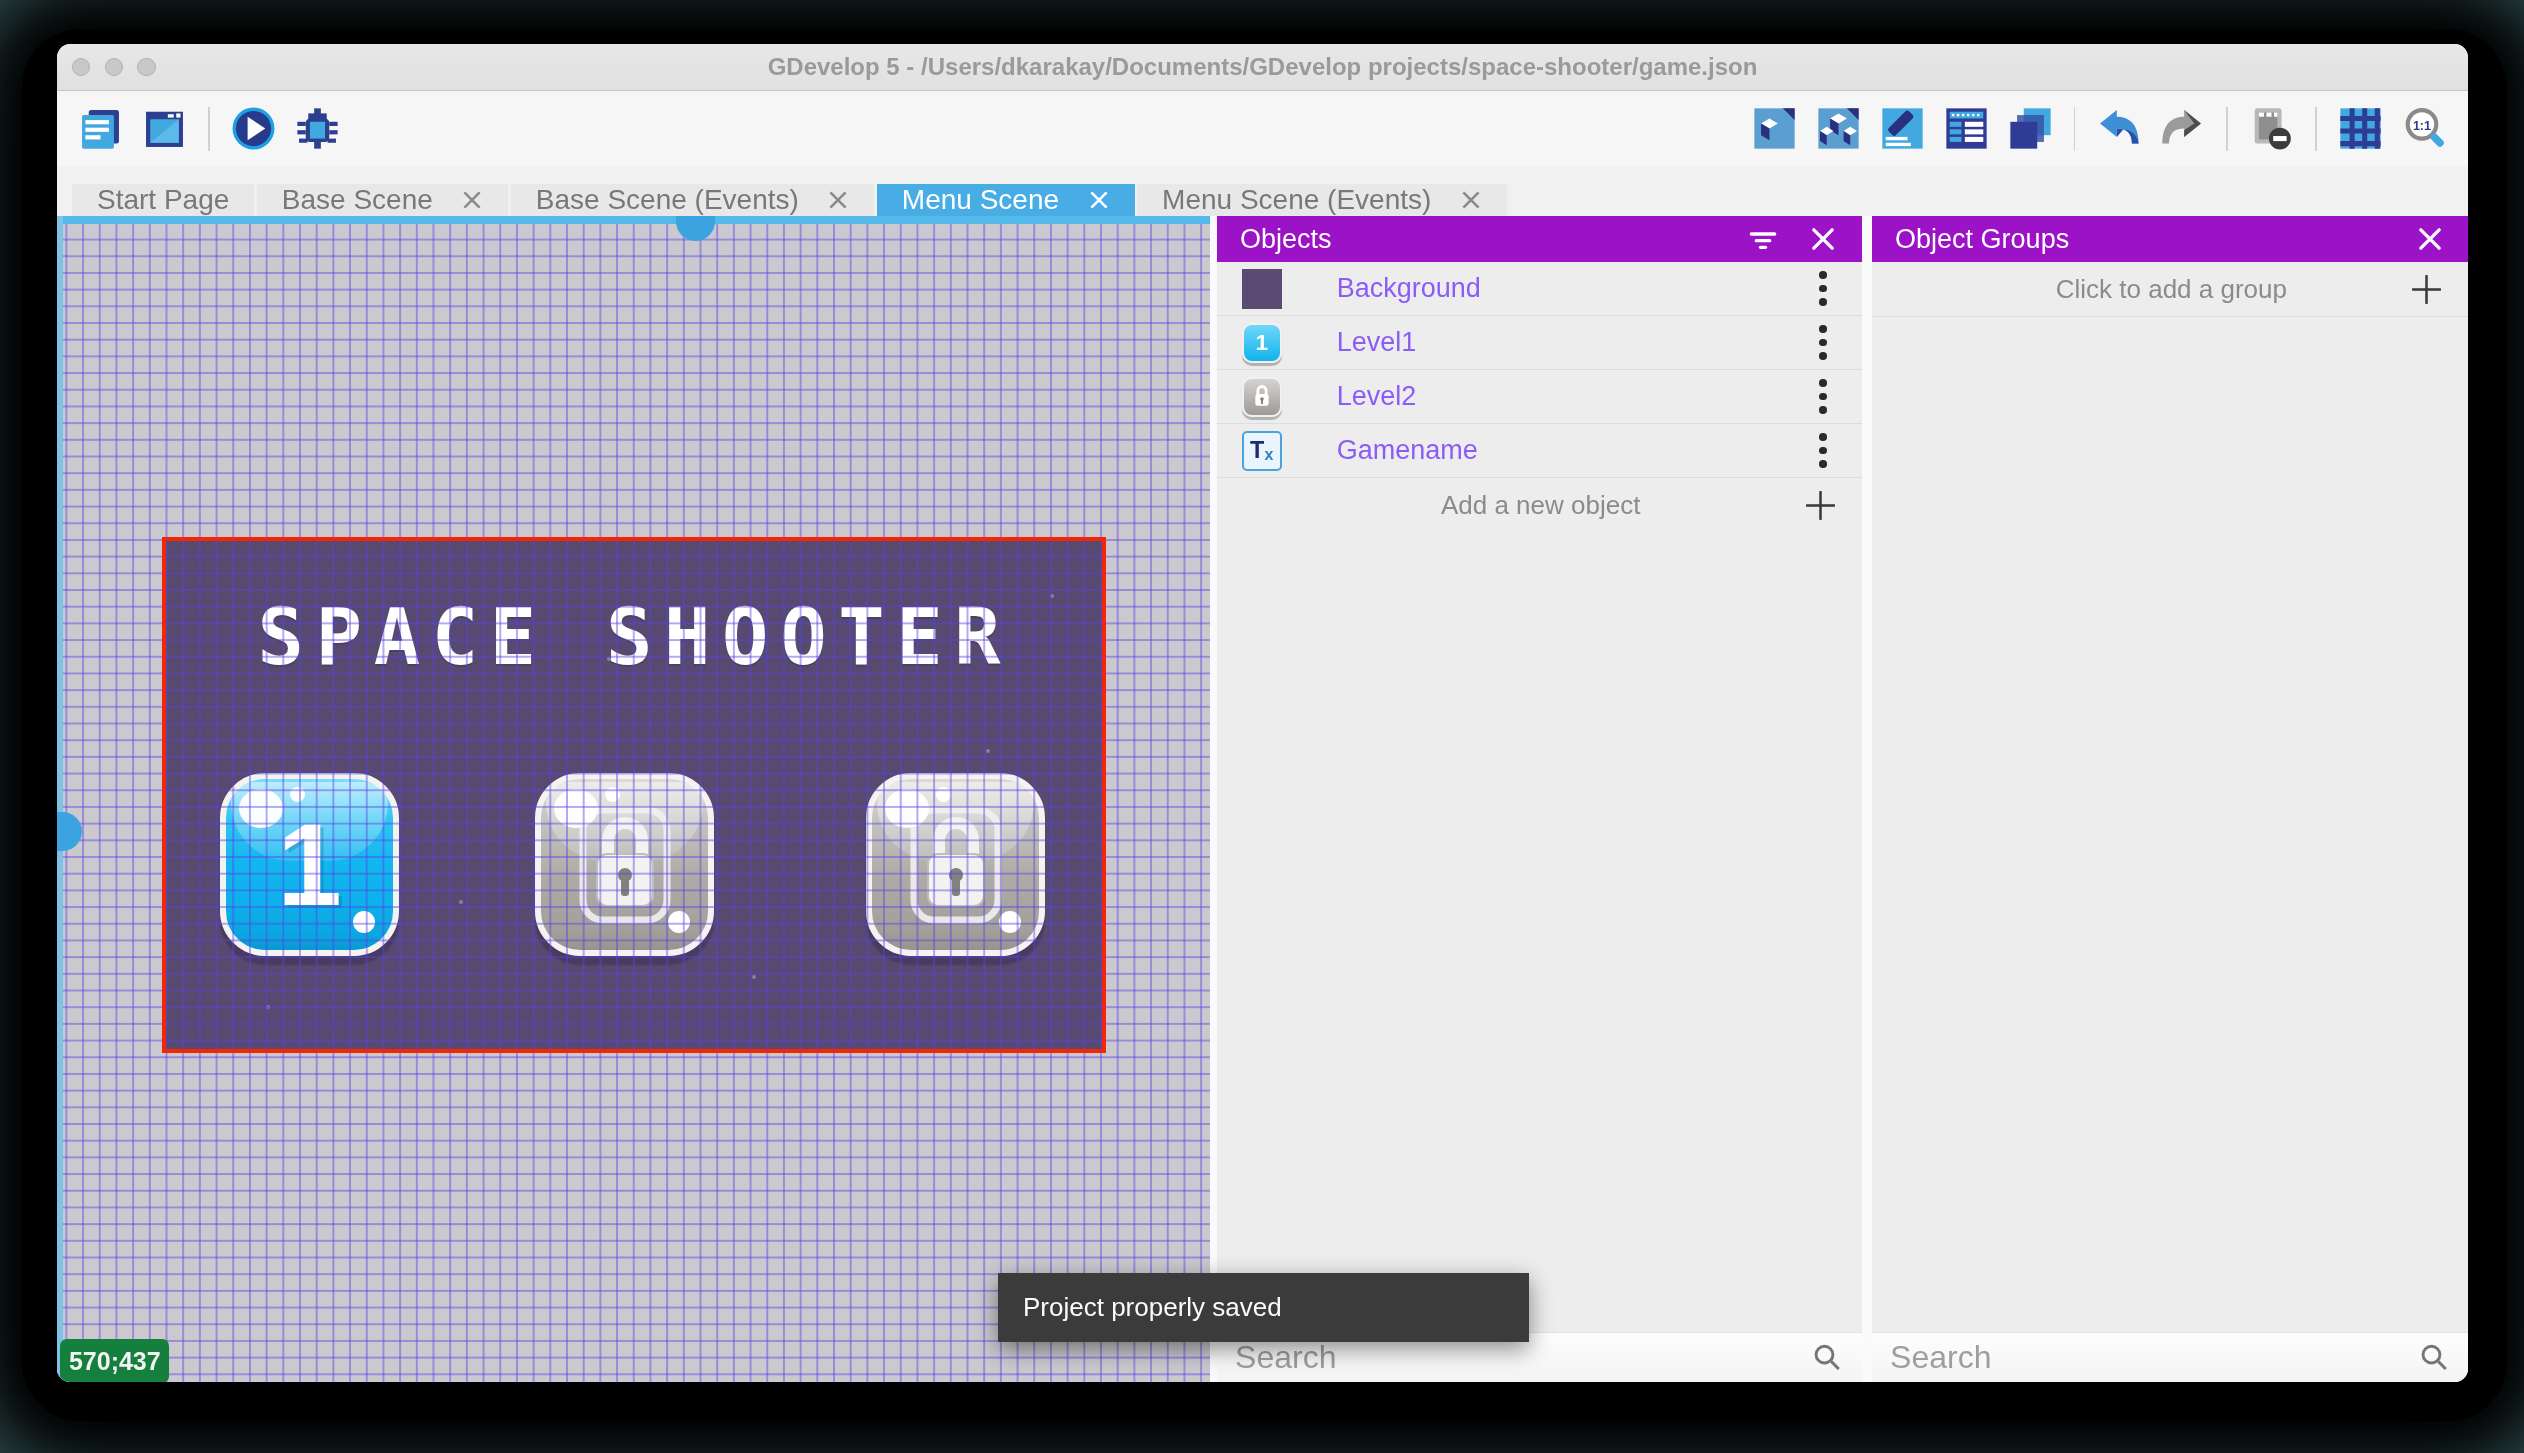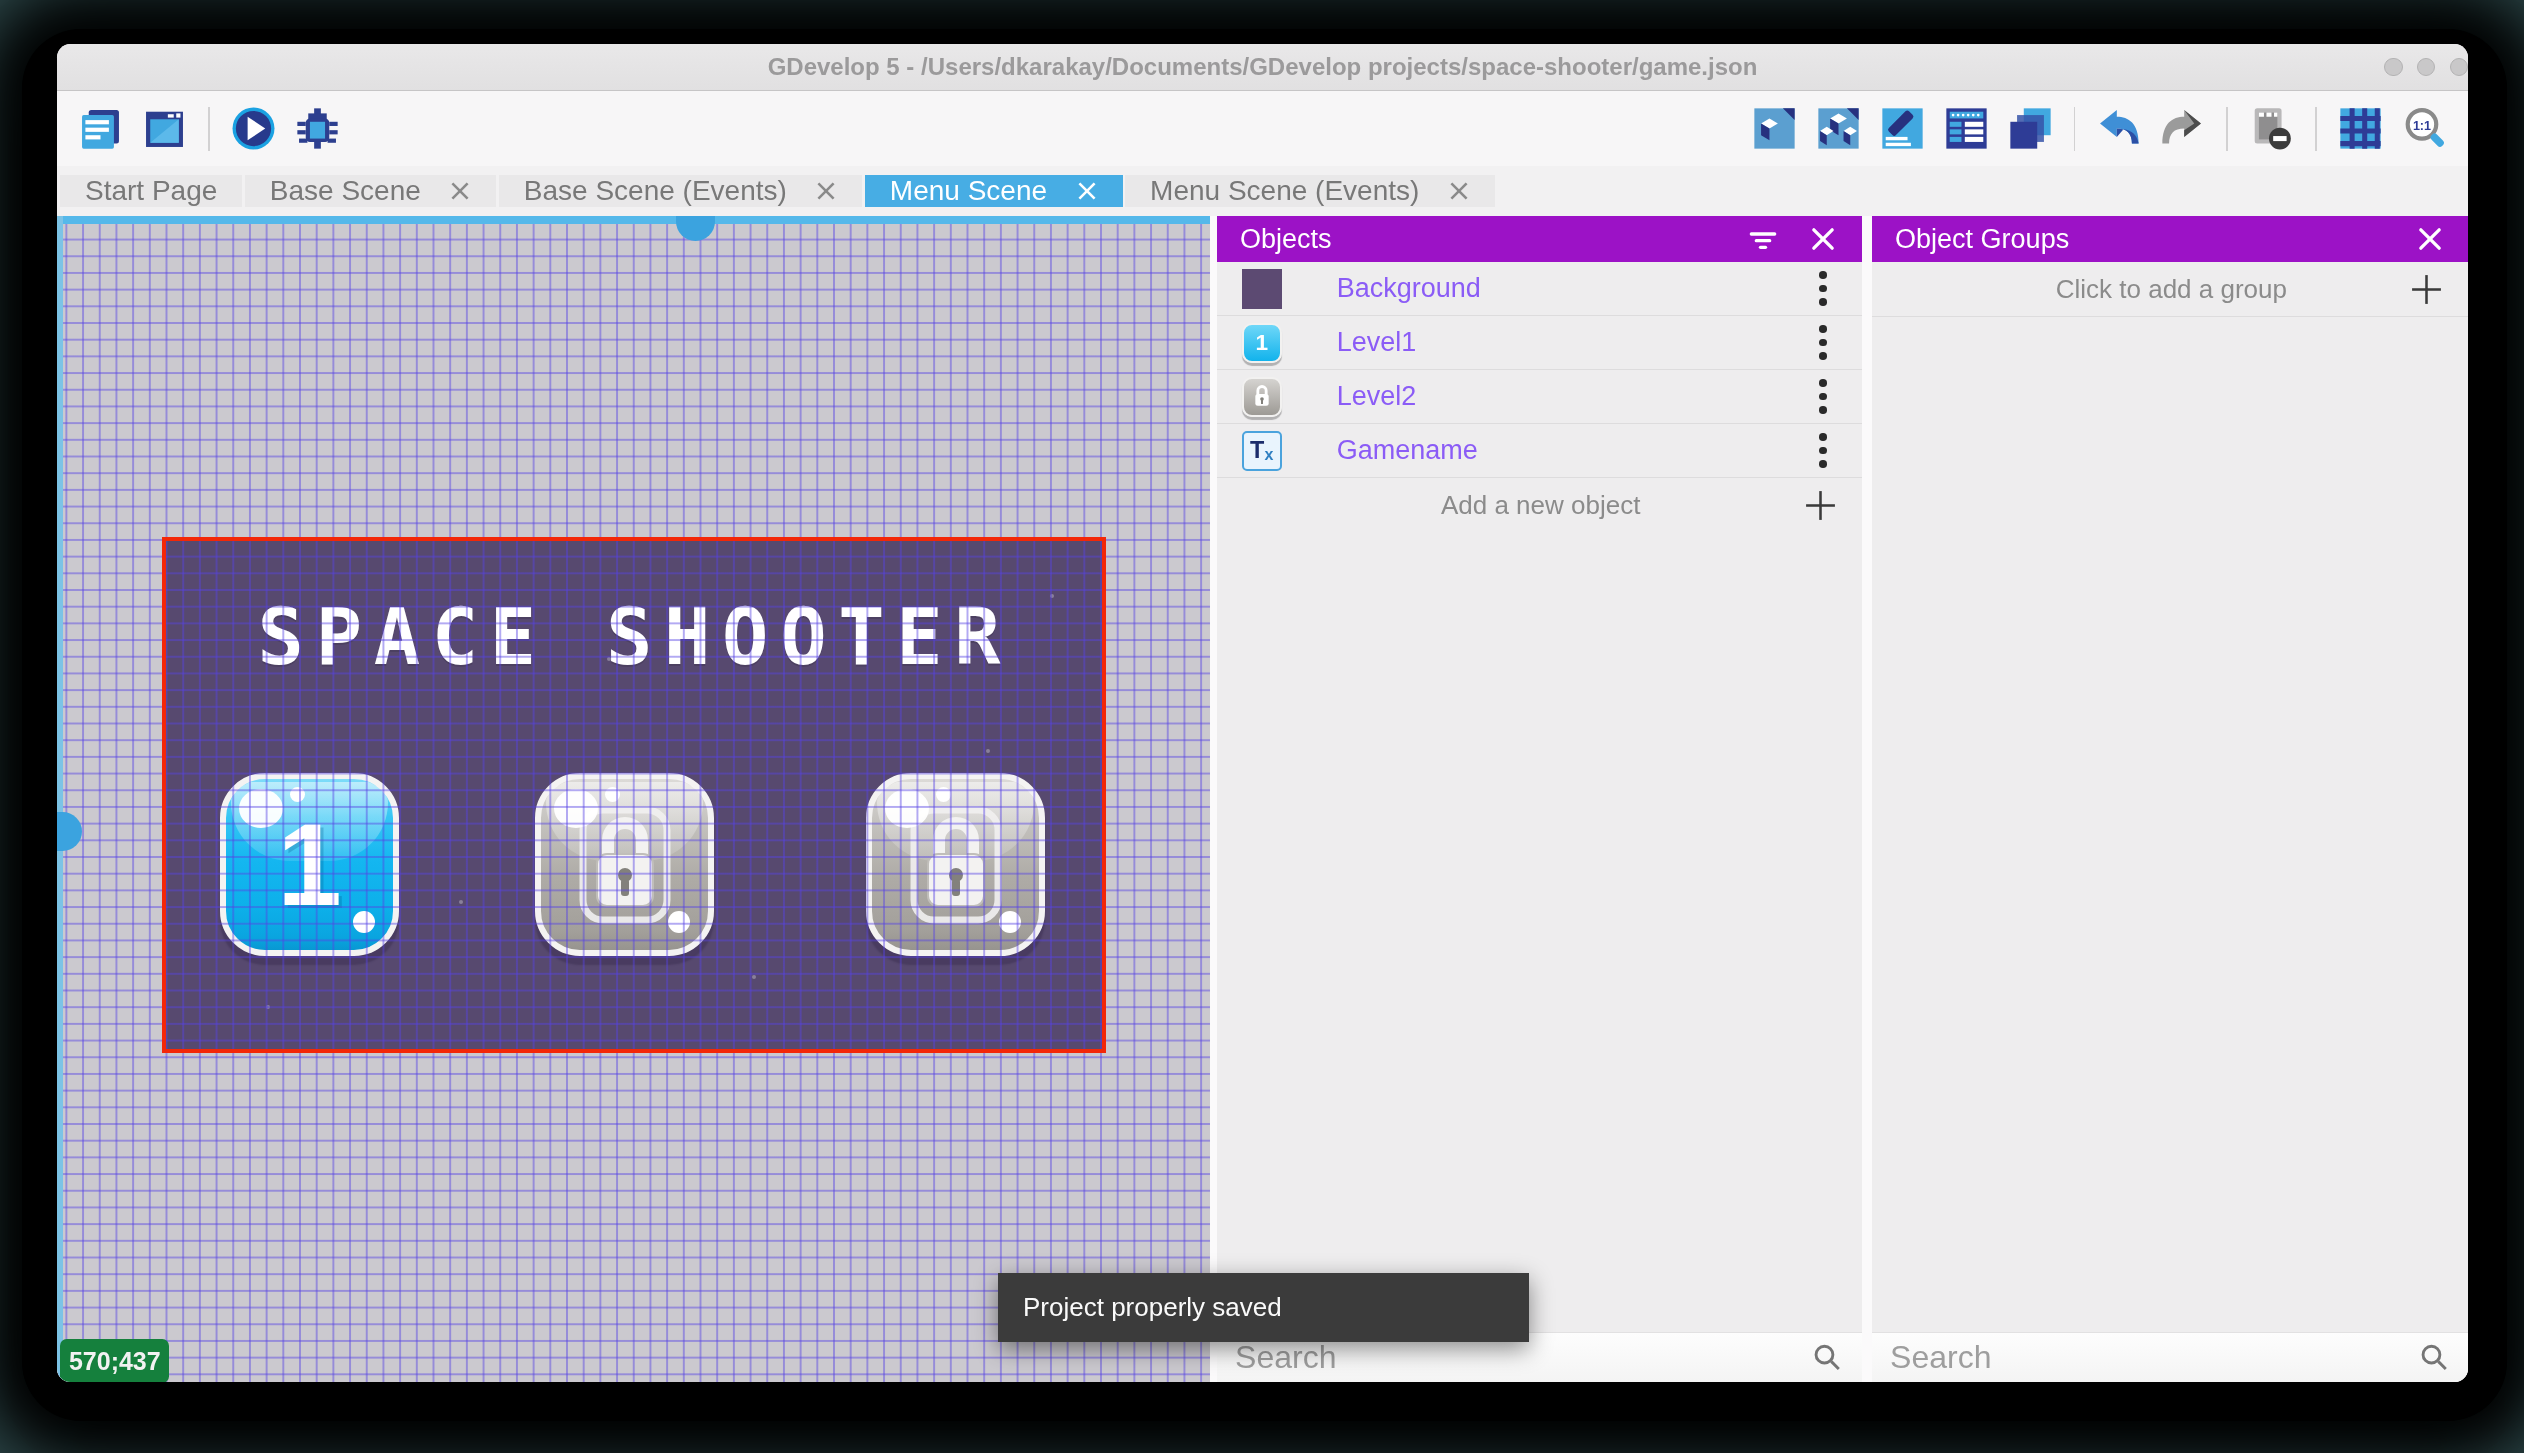--- a/index.html
+++ b/index.html
@@ -10,38 +10,38 @@
 
   
   .window { position:absolute; left:57px; top:44px; width:2411px; height:1338px;
     border-radius:13.4px; overflow:hidden; background:#efeef0;
     display:flex; flex-direction:column;
     box-shadow:0 25px 75px rgba(0,0,0,.85); }
 
   
   .titlebar { position:relative; height:47px; flex:0 0 47px;
     background:linear-gradient(#e9e8e9,#e1e0e1); border-bottom:0.8px solid #c6c5c6;
-    display:flex; align-items:center;justify-content:flex-end; }
+    display:flex; align-items:center; }
   .traffic { display:flex; gap:14.2px; margin-left:15px; }
   .traffic span { width:18.4px; height:18.4px; border-radius:50%;
     background:#c9c8c9; border:0.8px solid #b3b2b3; }
   .win-title { position:absolute; left:0; right:0; text-align:center;
     font-size:24px; font-weight:700; color:#9b9a9b; pointer-events:none; }
 
   
   .toolbar { height:75px; flex:0 0 75px; background:#f7f6f7;
     display:flex; align-items:center; padding:0 12px; }
   .tb-icon { width:47px; height:47px; margin:0 8.4px; display:inline-block; }
   .tb-icon svg { width:100%; height:100%; display:block; }
   .tb-divider { width:1.7px; height:44px; background:#d2d1d2; margin:0 11.7px; }
   .tb-right { margin-left:auto; display:flex; align-items:center; }
 
   
   .tabbar { height:50px; flex:0 0 50px; background:#f2f1f2;
-    display:flex; align-items:center; padding-left:3px; }
+    display:flex; align-items:flex-end; padding-left:15px; }
   .tab { display:flex; align-items:center; padding:0 25px; margin-right:2.5px;
     background:#e9e8e9; color:#787878; font-size:28px; white-space:nowrap; }
   .tab.active { background:#47ade4; color:#fff; }
   .tab .close-x { margin-left:28.5px; width:22px; height:22px; }
   .tab .close-x svg { width:22px; height:22px; display:block; stroke:#8a8a8a; }
   .tab.active .close-x svg { stroke:#fff; }
 
   
   .content { flex:1; display:flex; min-height:0; background:#fbfafb; }
 

